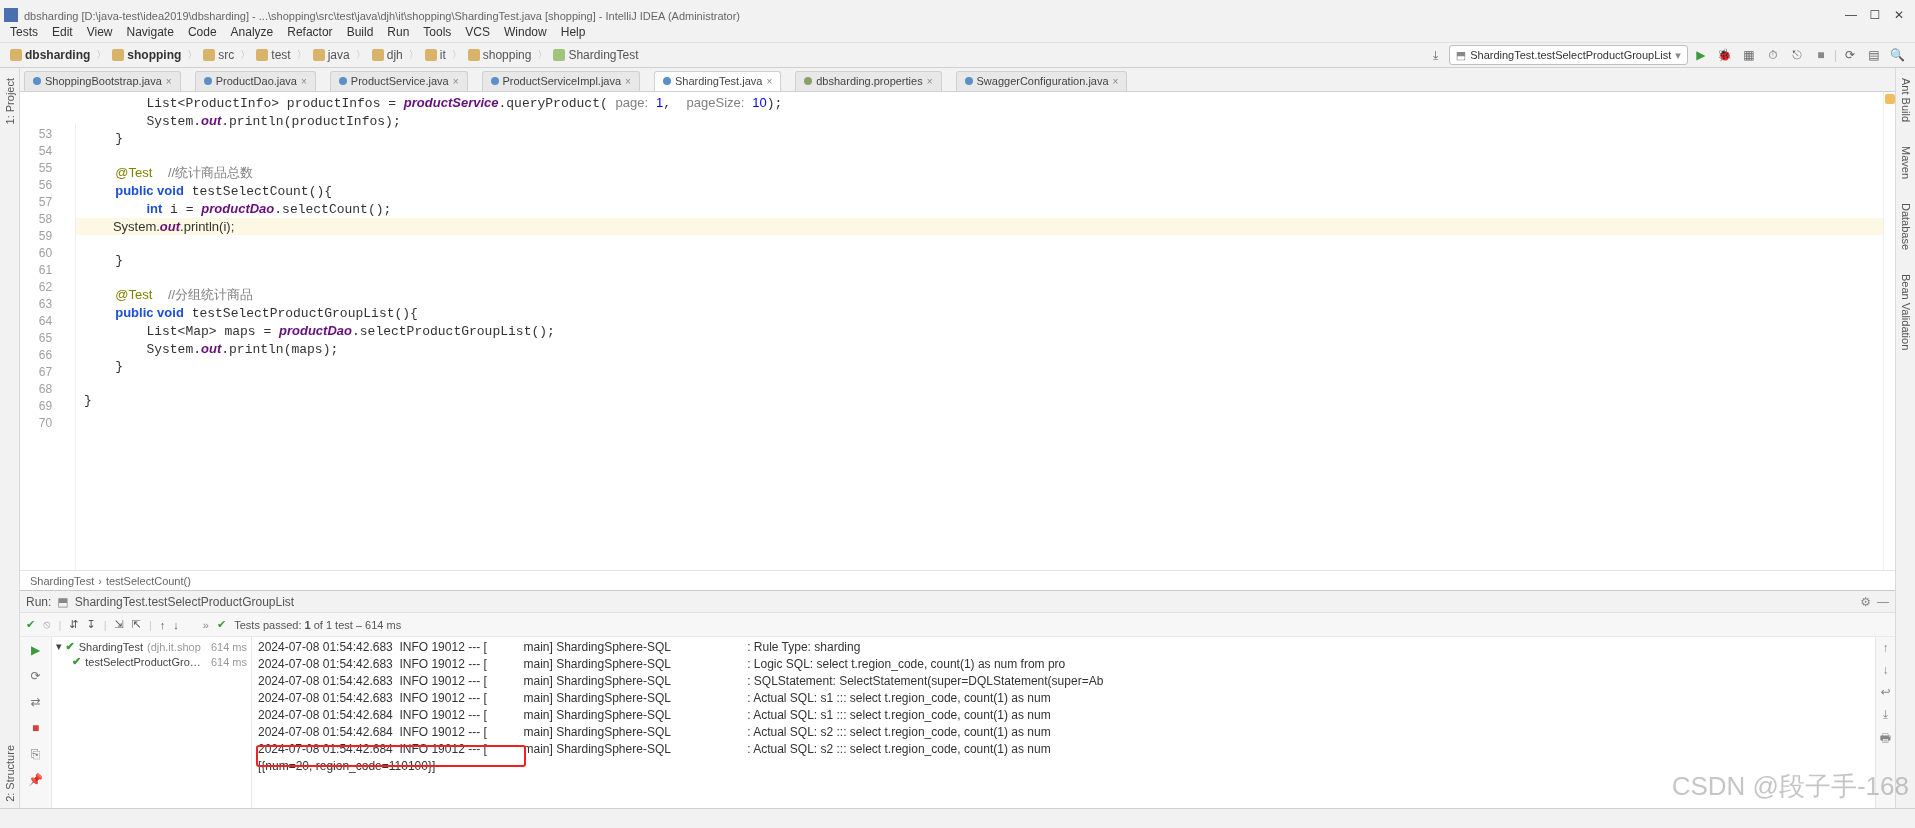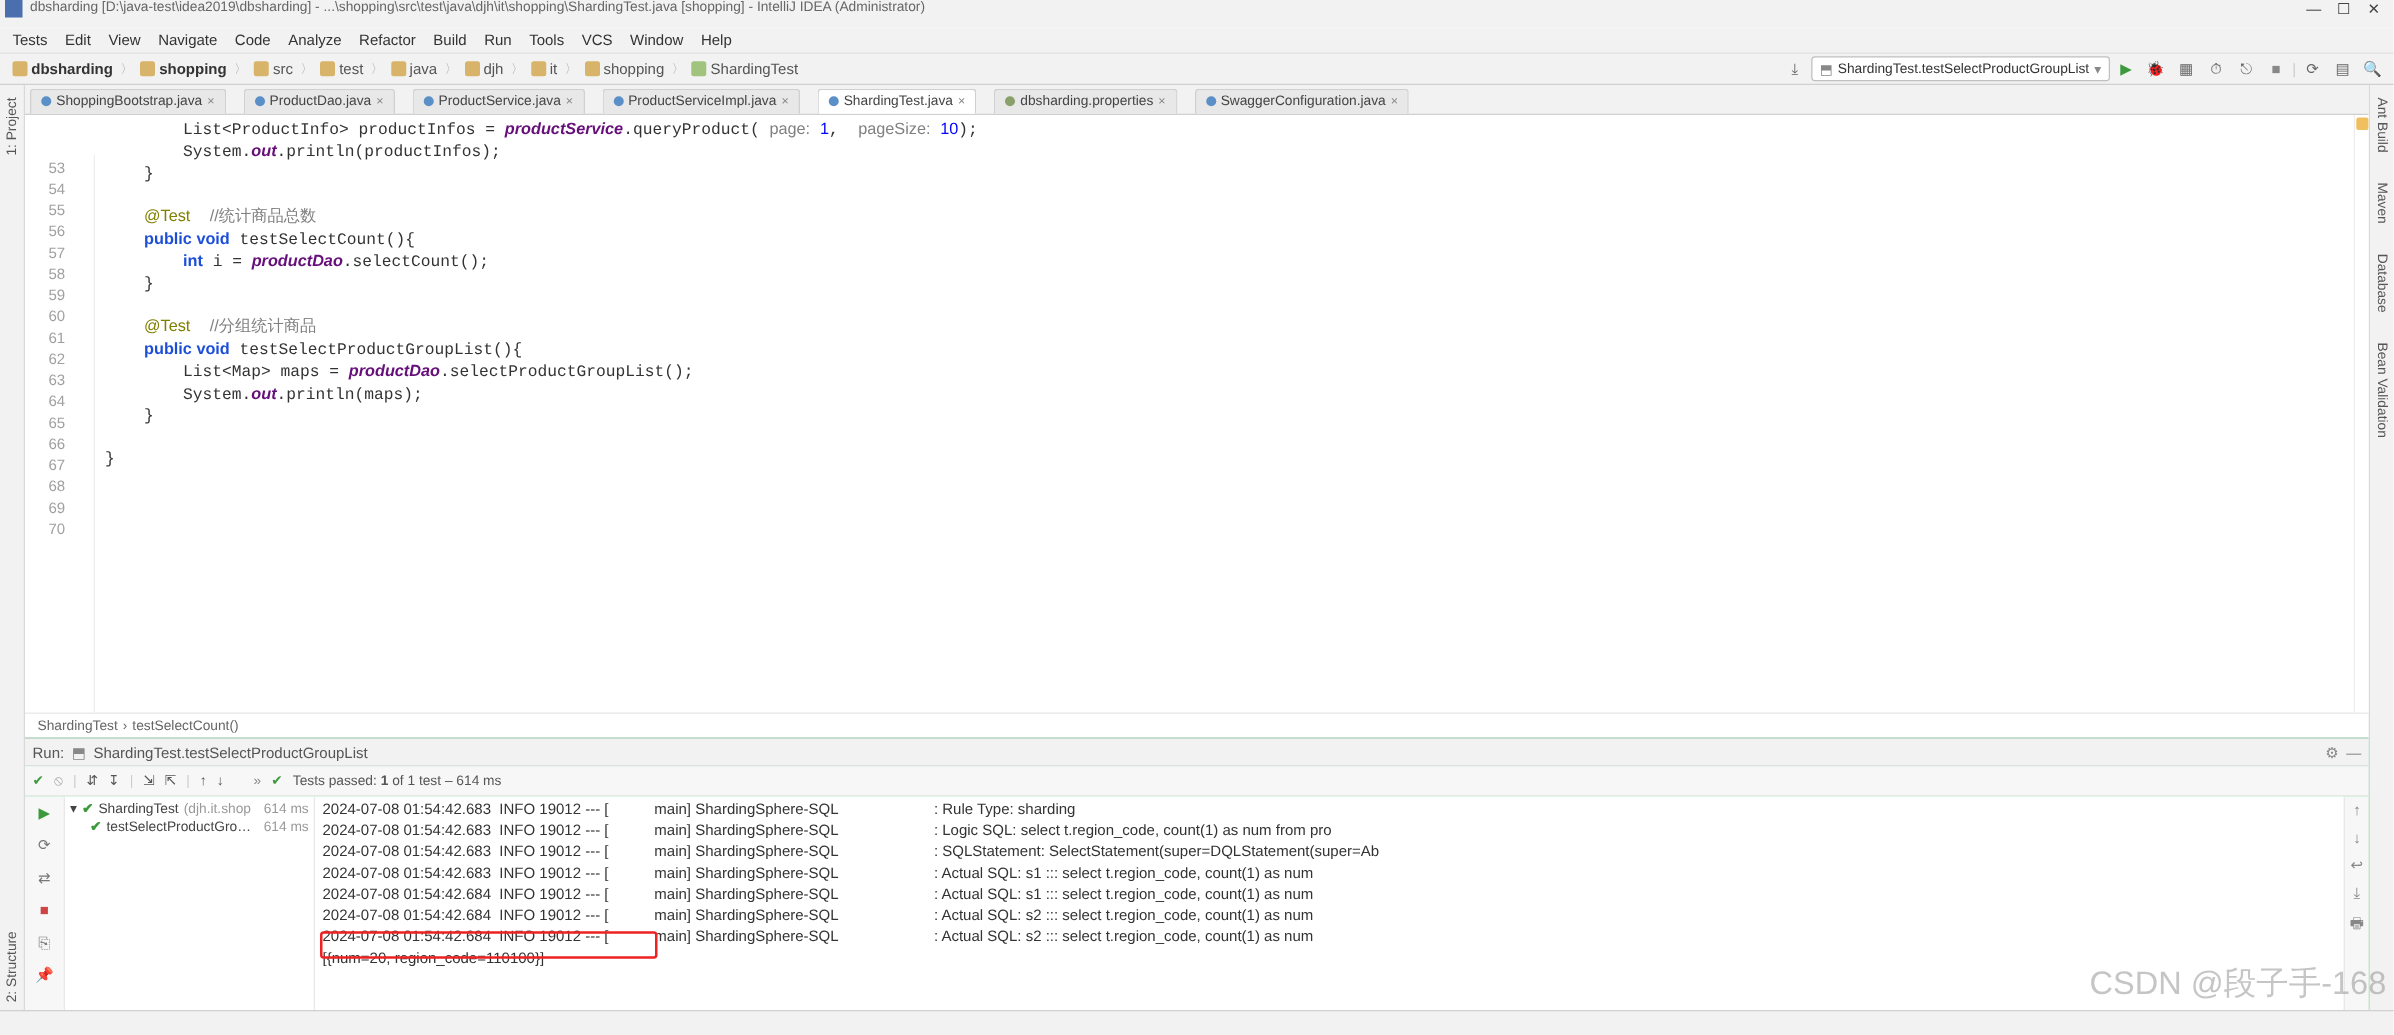--- a/index.html
+++ b/index.html
@@ -1,18 +1,18 @@
 <!DOCTYPE html>
 <html><head>
 <meta charset="utf-8">
 <style>
   * { margin: 0; padding: 0; box-sizing: border-box; font-family: "Segoe UI", Arial, sans-serif; }
   html,body{height:100%;}
   body { font-size: 12px; color: #333; background: #fff; overflow:hidden; display:flex; flex-direction:column;}
-  .title-bar { height: 22px; background: #f2f2f2; display: flex; align-items: flex-start; padding: 0 4px; color:#666; font-size:11px;}
+  .title-bar { height: 22px; background: #f2f2f2; display: flex; align-items: flex-end; padding: 0 4px; color:#666; font-size:11px;}
   .title-bar .logo { width:14px; height:14px; background:#4b6eaf; margin-right:6px;}
   .title-bar .spacer{flex:1;}
   .title-bar .wc{width:24px;text-align:center;color:#444;font-size:12px;}
   .menu-bar { height: 20px; background: #f2f2f2; display: flex; align-items: center; padding: 0 4px; gap:2px;}
   .menu-bar span { padding: 0 6px; font-size:12px; color:#333; cursor:default;}
   .nav-bar { height: 26px; background: #f2f2f2; border-top:1px solid #e0e0e0; border-bottom:1px solid #d0d0d0; display:flex; align-items:center; padding:0 6px; gap:2px;}
   .crumb { display:flex; align-items:center; gap:3px; padding:0 4px; font-size:12px; color:#555;}
   .crumb.bold{font-weight:bold; color:#333;}
   .crumb .fico{width:12px;height:12px;background:#d8b46a;border-radius:2px;}
   .crumb .cico{width:12px;height:12px;background:#a0c47e;border-radius:2px;}
@@ -43,21 +43,21 @@
   .code .hl-line{background:#fcf8e3; display:block; margin-left:-8px; padding-left:8px; width:calc(100% + 8px);}
   .kw{color:#1d4ed8;font-weight:bold;}
   .fld{color:#660e7a;font-weight:bold;font-style:italic;}
   .cmt{color:#808080;}
   .num{color:#0000ff;}
   .ann{color:#808000;}
   .param{color:#808080;}
   .err-stripe{width:12px;background:#fff;border-left:1px solid #eee;position:relative;}
   .err-stripe .warn{position:absolute;top:2px;left:1px;width:10px;height:10px;background:#f0c060;border-radius:2px;}
   .breadcrumb-line{height:20px;border-top:1px solid #e5e5e5;display:flex;align-items:center;padding:0 10px;font-size:11px;color:#666; gap:4px;}
-  .run-panel{height:218px; border-top:1px solid #c9c9c9; display:flex; flex-direction:column; background:#86efac;}
+  .run-panel{height:218px; border-top:1px solid #c9c9c9; display:flex; flex-direction:column; background:#b91c1c;}
   .run-header{height:22px;display:flex;align-items:center;padding:0 6px;gap:6px;font-size:12px;color:#555; background:#f2f2f2; border-bottom:1px solid #e0e0e0;}
   .run-header .rtitle{flex:1;}
   .run-toolbar{height:24px;display:flex;align-items:center;padding:0 6px;gap:8px;background:#f7f7f7;border-bottom:1px solid #e8e8e8;font-size:11px;color:#555;}
   .run-body{flex:1;display:flex;overflow:hidden;}
   .run-left{width:32px;background:#f7f7f7;border-right:1px solid #e8e8e8;display:flex;flex-direction:column;align-items:center;padding-top:4px;gap:8px;}
   .rb{width:18px;height:18px;display:flex;align-items:center;justify-content:center;color:#777;font-size:12px;}
   .rb.play{color:#3c9a3c;}
   .tree-col{width:200px;border-right:1px solid #e8e8e8;background:#fff;font-size:11px;padding:2px 0;overflow:hidden;}
   .trow{display:flex;align-items:center;padding:1px 4px;gap:4px;color:#444;}
   .trow .ok{color:#3c9a3c;font-weight:bold;}
@@ -230,20 +230,21 @@
         <div class="ln">69</div>
         <div class="ln">70</div>
       </div>
 <div class="code">        List&lt;ProductInfo&gt; productInfos = <span class="fld">productService</span>.queryProduct( <span class="param">page:</span> <span class="num">1</span>,  <span class="param">pageSize:</span> <span class="num">10</span>);
         System.<span class="fld">out</span>.println(productInfos);
     }
 
     <span class="ann">@Test</span>  <span class="cmt">//统计商品总数</span>
     <span class="kw">public void</span> testSelectCount(){
         <span class="kw">int</span> i = <span class="fld">productDao</span>.selectCount();
+<span class="hl-line">        System.<span class="fld">out</span>.println(i);</span>
     }
 
     <span class="ann">@Test</span>  <span class="cmt">//分组统计商品</span>
     <span class="kw">public void</span> testSelectProductGroupList(){
         List&lt;Map&gt; maps = <span class="fld">productDao</span>.selectProductGroupList();
         System.<span class="fld">out</span>.println(maps);
     }
 
 }
 </div>

